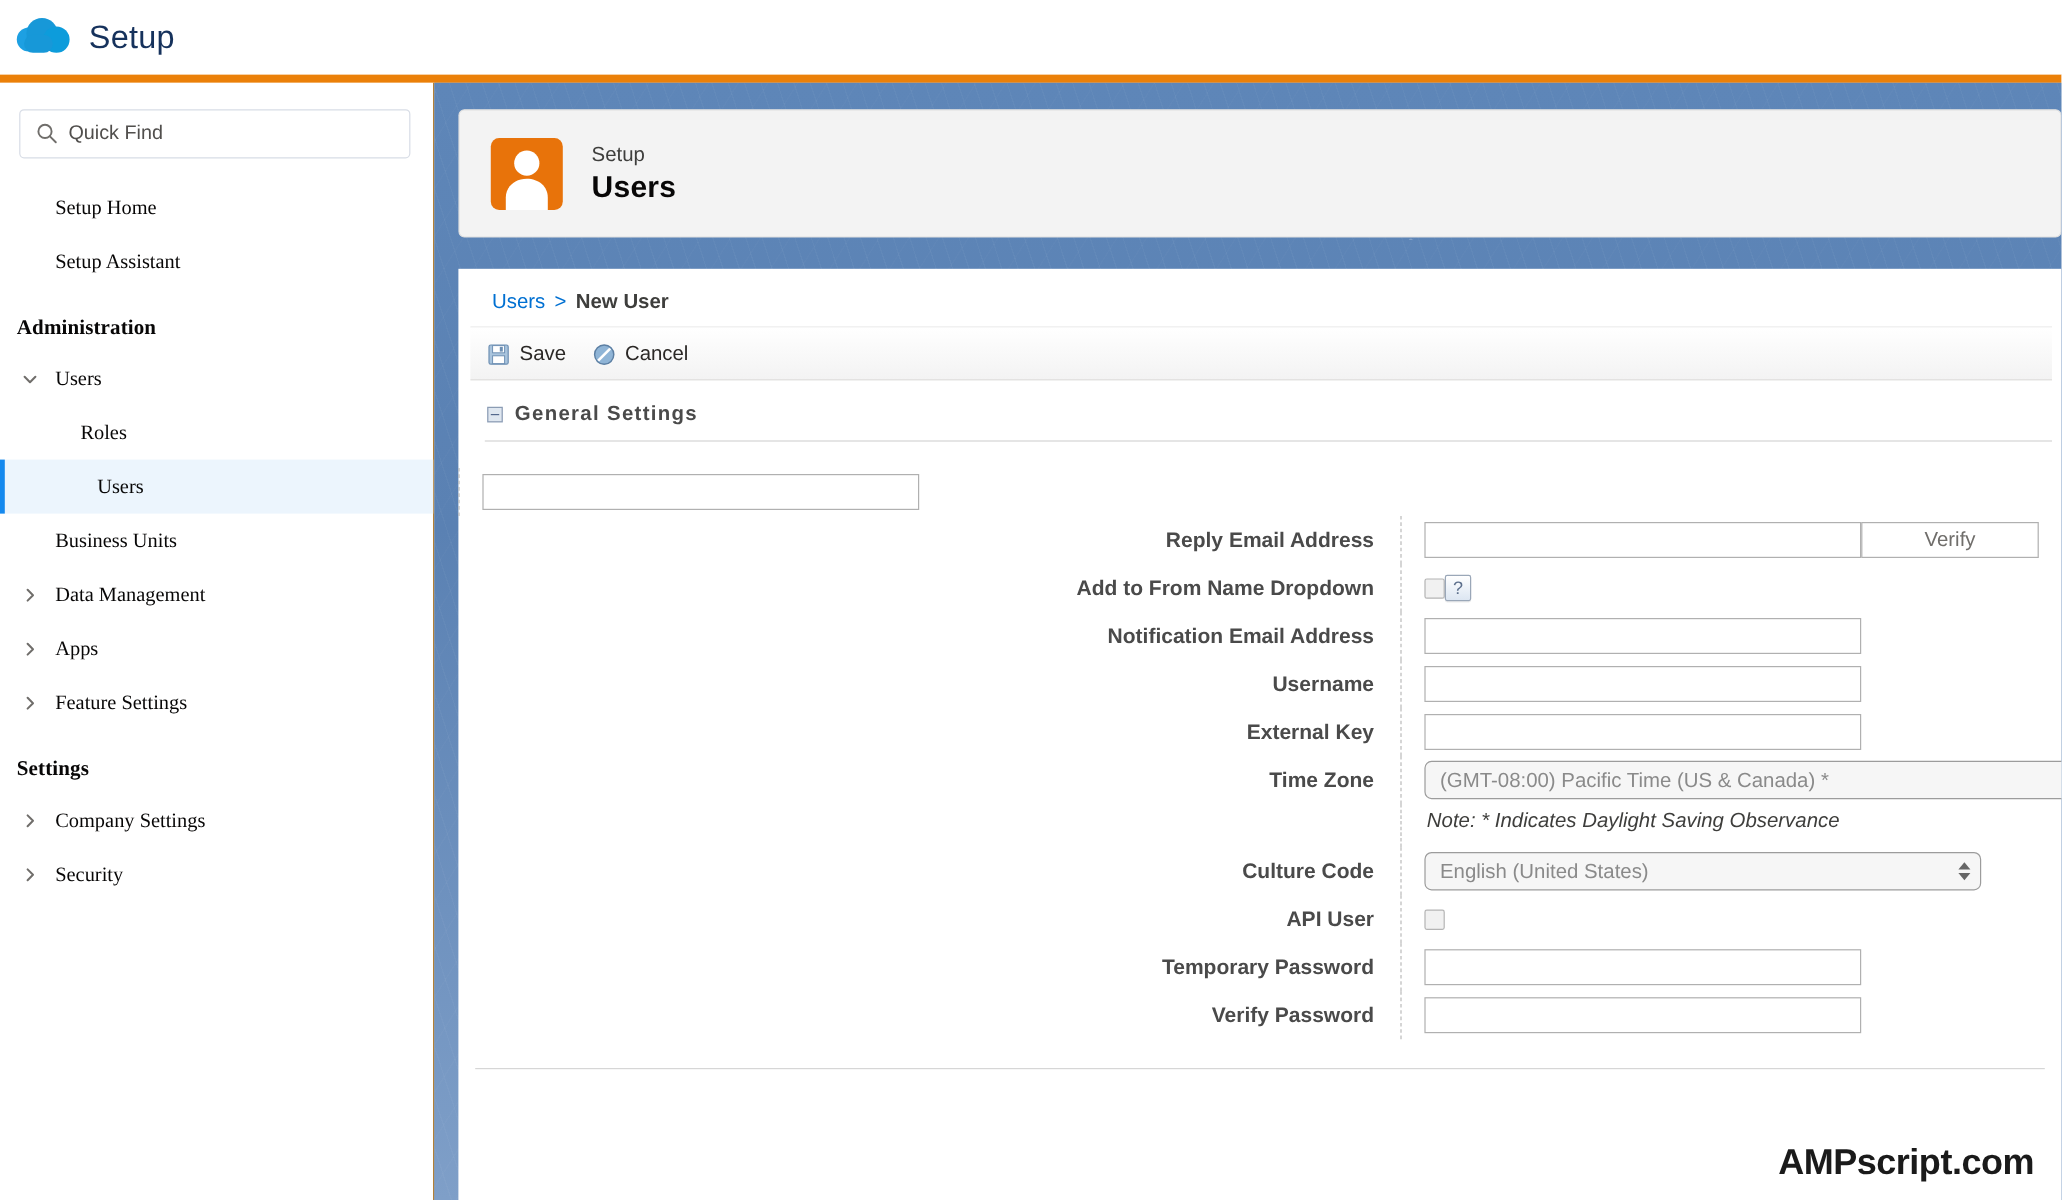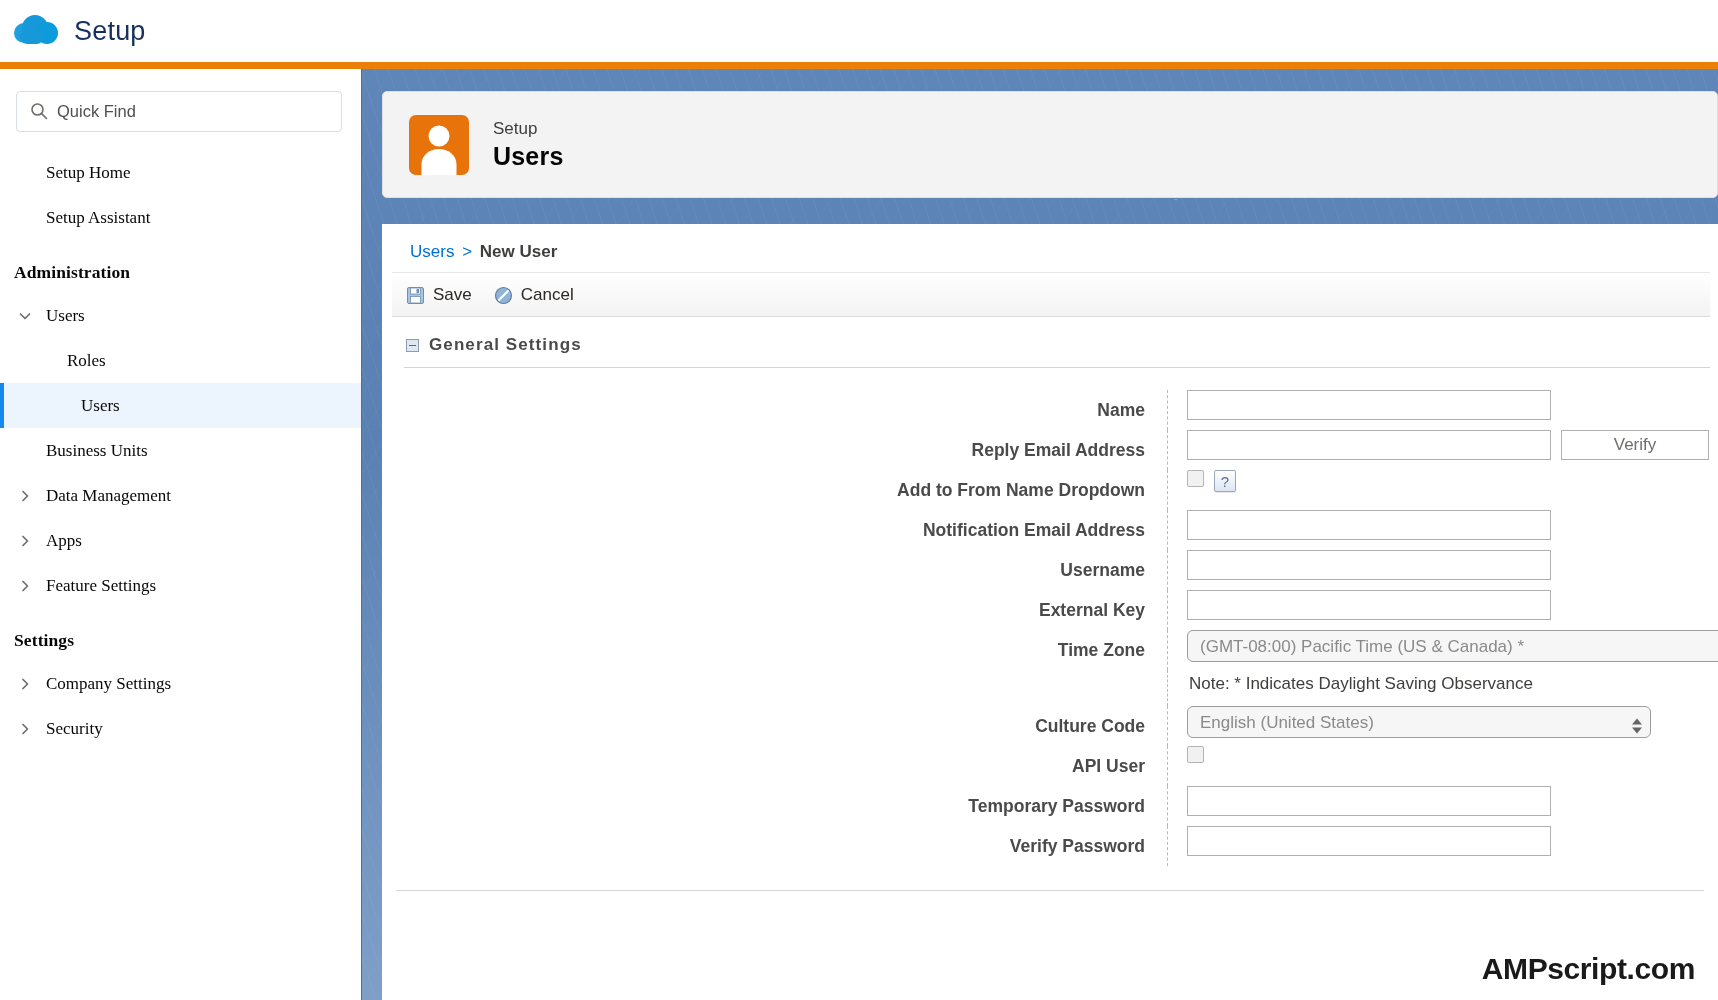--- a/index.html
+++ b/index.html
@@ -245,21 +245,21 @@
     color: #4a4a4a;
     line-height: 40px;
     white-space: nowrap;
   }
   .fctl {
     flex: 1 1 auto;
     border-left: 1px dashed #b9b9b9;
     padding-left: 19px;
     min-height: 40px;
     display: flex;
-    gap: 10px;
+    align-items: center;
   }
   .tinput {
     width: 364px; height: 30px;
     border: 1px solid #b0b0b0;
     background: #fff;
     font-size: 16px;
     padding: 0 6px;
     font-family: "Liberation Sans", sans-serif;
     color: #3e3e3c;
     outline: none;
@@ -315,21 +315,21 @@
   .sel-arrows {
     position: absolute; right: 9px; top: 50%;
     transform: translateY(-50%);
     display: flex; flex-direction: column; gap: 3px;
     pointer-events: none;
   }
   .sel-arrows i { display:block; width:0;height:0;border-left:5px solid transparent;border-right:5px solid transparent; }
   .sel-arrows i.up { border-bottom: 6px solid #666; }
   .sel-arrows i.dn { border-top: 6px solid #666; }
 
-  .note-row { display: flex; }
+  .note-row { display: flex; font-style: italic; }
   .note-spacer { width: 785px; flex: 0 0 785px; }
   .note-text {
     flex: 1 1 auto;
     border-left: 1px dashed #b9b9b9;
     padding: 4px 0 12px 21px;
     font-size: 17px;
     color: #3e3e3c;
   }
 
   .bottom-rule {
@@ -491,21 +491,20 @@
       <div class="section-head">
         <span class="collapse-box">
             <i></i>
           </span>
         <span class="section-title">General Settings</span>
       </div>
       <div class="section-rule"></div>
 
       <div class="form" id="form-root">
           <div class="frow">
-            <div class="flabel">Name</div>
             <div class="fctl">
               <input class="tinput" type="text" value="" style="">
             </div>
           </div>
           <div class="frow">
             <div class="flabel">Reply Email Address</div>
             <div class="fctl">
               <input class="tinput" type="text" value="" style="">
               <button class="verify-btn">Verify</button>
             </div>

